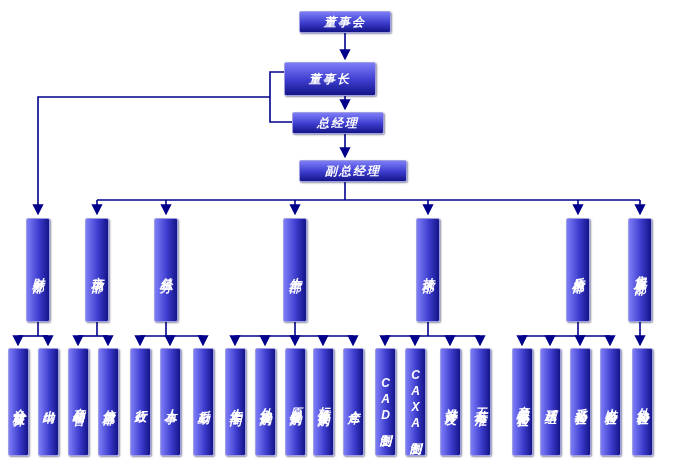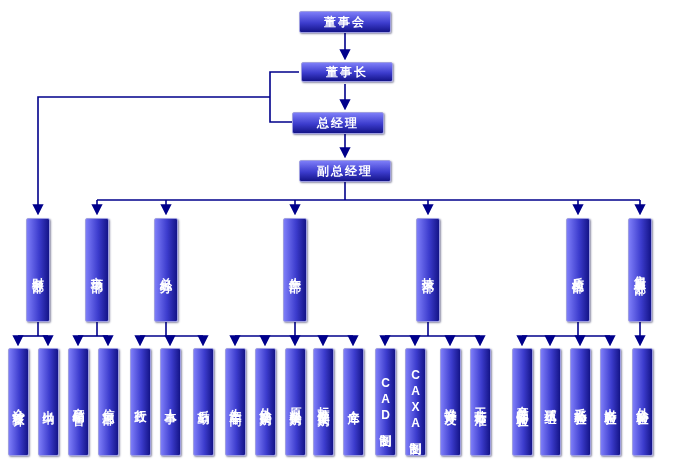--- a/index.html
+++ b/index.html
@@ -4,20 +4,21 @@
 <style>
   * { margin: 0; padding: 0; box-sizing: border-box; }
   html, body { background: #fff; }
   body { font-family: "Liberation Sans", "DejaVu Sans", sans-serif; }
   .stage {
     position: relative;
     width: 675px;
     height: 466px;
     background: var(--background, #fff);
     overflow: hidden;
+    font-style: italic;
   }
   .connectors { position: absolute; left: 0; top: 0; }
   .connectors line, .connectors polyline {
     stroke: var(--line, #00008b);
     stroke-width: 1.6;
     fill: none;
   }
   #ah path { fill: var(--line, #00008b); stroke: none; }
   .box {
     position: absolute;
@@ -107,23 +108,23 @@
     <line x1="522" y1="336" x2="610" y2="336"></line>
     <line x1="522" y1="336" x2="522" y2="343" marker-end="url(#ah)"></line>
     <line x1="550" y1="336" x2="550" y2="343" marker-end="url(#ah)"></line>
     <line x1="580" y1="336" x2="580" y2="343" marker-end="url(#ah)"></line>
     <line x1="610" y1="336" x2="610" y2="343" marker-end="url(#ah)"></line>
 
     <line x1="640" y1="322" x2="640" y2="343" marker-end="url(#ah)"></line>
   </svg>
 
   <div class="box hbox" style="left:299px;top:11px;width:92px;height:22px">董事会</div>
-  <div class="box hbox" style="left:301px;top:62px;width:92px;height:20px">董事长</div>
+  <div class="box hbox" style="left:284px;top:62px;width:92px;height:34px">董事长</div>
   <div class="box hbox" style="left:292px;top:112px;width:92px;height:22px">总经理</div>
-  <div class="box hbox" style="left:299px;top:160px;width:92px;height:22px">副总经理</div>
+  <div class="box hbox" style="left:299px;top:160px;width:108px;height:22px">副总经理</div>
 
   <div class="box vbox" style="left:26px;top:218px;width:24px;height:104px">财务部</div>
   <div class="box vbox" style="left:85px;top:218px;width:24px;height:104px">市场部</div>
   <div class="box vbox" style="left:154px;top:218px;width:24px;height:104px">总经办</div>
   <div class="box vbox" style="left:283px;top:218px;width:24px;height:104px">生产部</div>
   <div class="box vbox" style="left:416px;top:218px;width:24px;height:104px">技术部</div>
   <div class="box vbox" style="left:566px;top:218px;width:24px;height:104px">质检部</div>
   <div class="box vbox" style="left:628px;top:218px;width:24px;height:104px">售后服务部</div>
 
   <div class="box vbox" style="left:8px;top:348px;width:21px;height:108px">会计核算</div>

